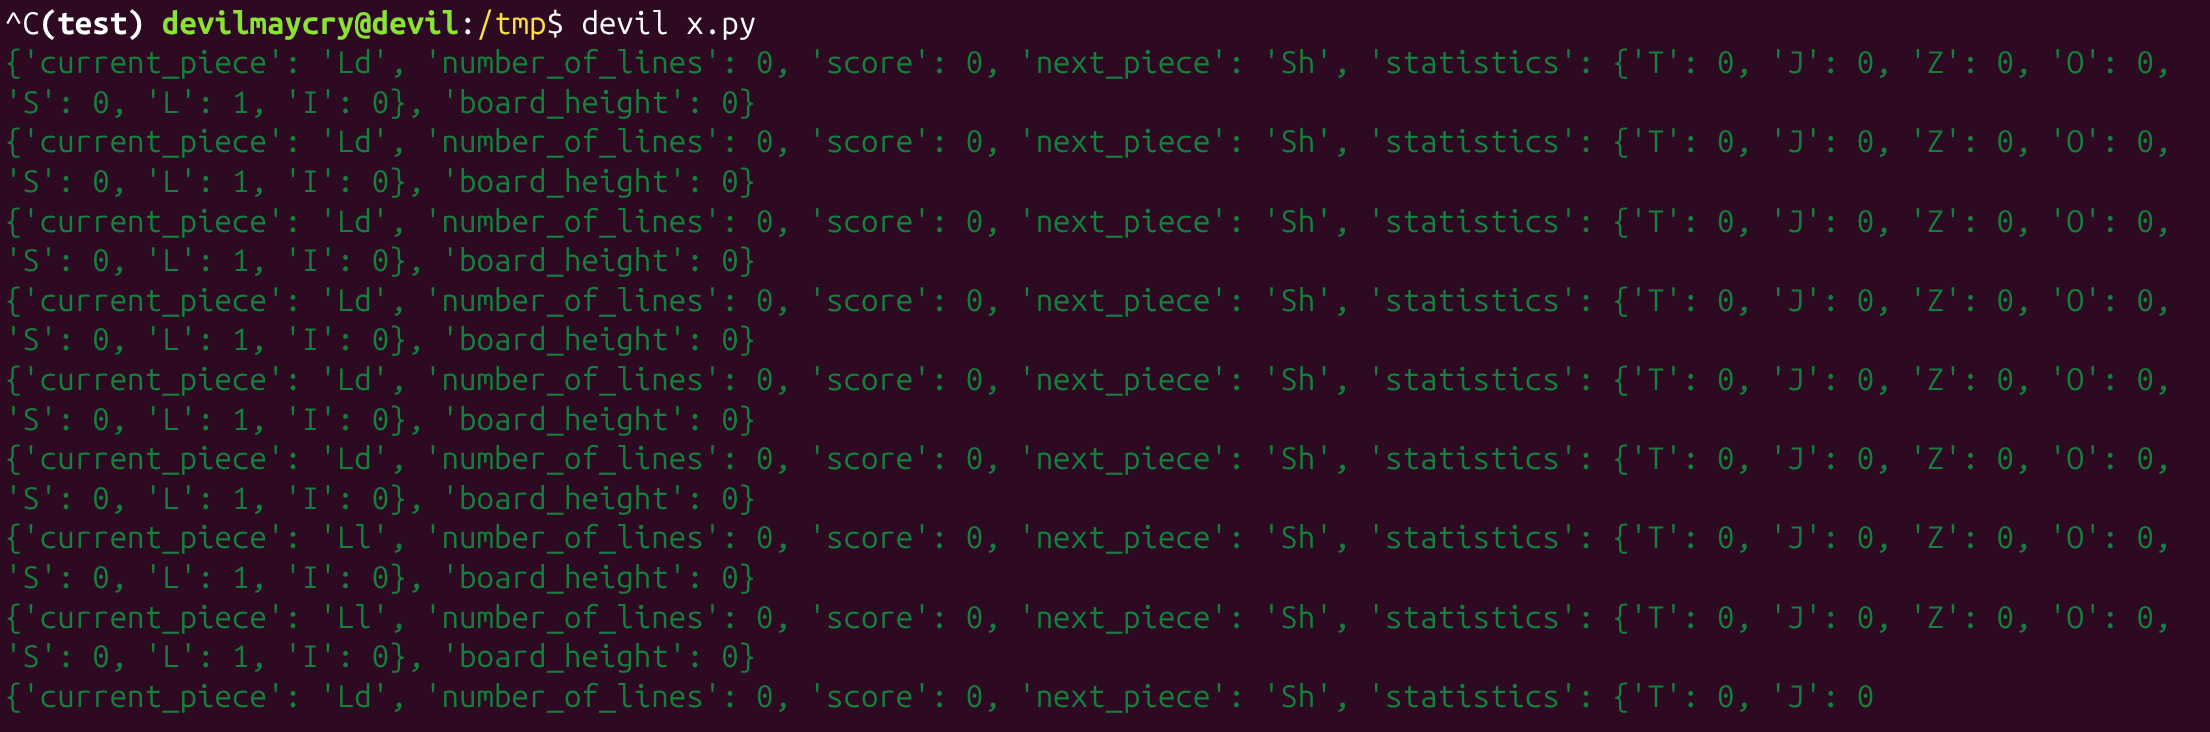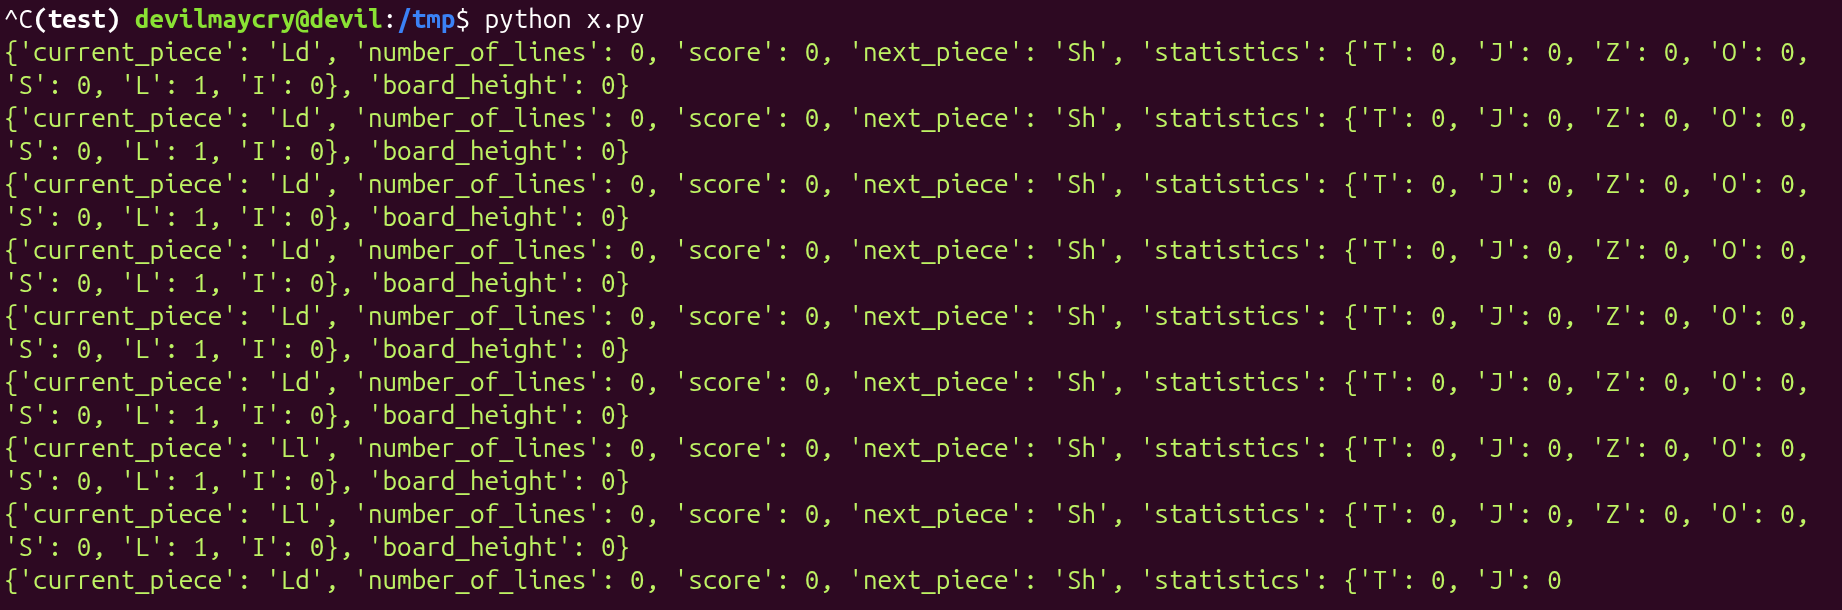--- a/index.html
+++ b/index.html
@@ -16,38 +16,38 @@
   }
   .terminal {
     padding: 2px 4px;
     white-space: pre-wrap;
     word-break: break-all;
   }
   .prompt-int   { color: #ffffff; }
   .prompt-env   { color: #ffffff; font-weight: bold; }
   .prompt-user  { color: #8ae234; font-weight: bold; text-align: center; }
   .prompt-sep   { color: #ffffff; }
-  .prompt-path  { color: #3b82f6; font-weight: bold; }
+  .prompt-path  { color: #fde047; font-weight: normal; }
   .prompt-dollar{ color: #ffffff; }
   .cmd          { color: #ffffff; }
-  .out          { color: #bef264; text-align: center; }
+  .out          { color: #15803d; text-align: center; }
   .watermark {
     position: absolute;
     right: 14px;
     bottom: 10px;
     font-size: 16px;
     color: rgba(255,255,255,0.25);
     font-family: sans-serif;
     letter-spacing: 1px;
   }
 </style>
 </head>
 <body>
 
-<div class="terminal"><span class="prompt-int">^C</span><span class="prompt-env">(test) </span><span class="prompt-user">devilmaycry@devil</span><span class="prompt-sep">:</span><span class="prompt-path">/tmp</span><span class="prompt-dollar">$ </span><span class="cmd">python x.py</span>
+<div class="terminal"><span class="prompt-int">^C</span><span class="prompt-env">(test) </span><span class="prompt-user">devilmaycry@devil</span><span class="prompt-sep">:</span><span class="prompt-path">/tmp</span><span class="prompt-dollar">$ </span><span class="cmd">devil x.py</span>
 <span class="out">{'current_piece': 'Ld', 'number_of_lines': 0, 'score': 0, 'next_piece': 'Sh', 'statistics': {'T': 0, 'J': 0, 'Z': 0, 'O': 0, 'S': 0, 'L': 1, 'I': 0}, 'board_height': 0}</span>
 <span class="out">{'current_piece': 'Ld', 'number_of_lines': 0, 'score': 0, 'next_piece': 'Sh', 'statistics': {'T': 0, 'J': 0, 'Z': 0, 'O': 0, 'S': 0, 'L': 1, 'I': 0}, 'board_height': 0}</span>
 <span class="out">{'current_piece': 'Ld', 'number_of_lines': 0, 'score': 0, 'next_piece': 'Sh', 'statistics': {'T': 0, 'J': 0, 'Z': 0, 'O': 0, 'S': 0, 'L': 1, 'I': 0}, 'board_height': 0}</span>
 <span class="out">{'current_piece': 'Ld', 'number_of_lines': 0, 'score': 0, 'next_piece': 'Sh', 'statistics': {'T': 0, 'J': 0, 'Z': 0, 'O': 0, 'S': 0, 'L': 1, 'I': 0}, 'board_height': 0}</span>
 <span class="out">{'current_piece': 'Ld', 'number_of_lines': 0, 'score': 0, 'next_piece': 'Sh', 'statistics': {'T': 0, 'J': 0, 'Z': 0, 'O': 0, 'S': 0, 'L': 1, 'I': 0}, 'board_height': 0}</span>
 <span class="out">{'current_piece': 'Ld', 'number_of_lines': 0, 'score': 0, 'next_piece': 'Sh', 'statistics': {'T': 0, 'J': 0, 'Z': 0, 'O': 0, 'S': 0, 'L': 1, 'I': 0}, 'board_height': 0}</span>
 <span class="out">{'current_piece': 'Ll', 'number_of_lines': 0, 'score': 0, 'next_piece': 'Sh', 'statistics': {'T': 0, 'J': 0, 'Z': 0, 'O': 0, 'S': 0, 'L': 1, 'I': 0}, 'board_height': 0}</span>
 <span class="out">{'current_piece': 'Ll', 'number_of_lines': 0, 'score': 0, 'next_piece': 'Sh', 'statistics': {'T': 0, 'J': 0, 'Z': 0, 'O': 0, 'S': 0, 'L': 1, 'I': 0}, 'board_height': 0}</span>
 <span class="out">{'current_piece': 'Ld', 'number_of_lines': 0, 'score': 0, 'next_piece': 'Sh', 'statistics': {'T': 0, 'J': 0</span></div>
 

